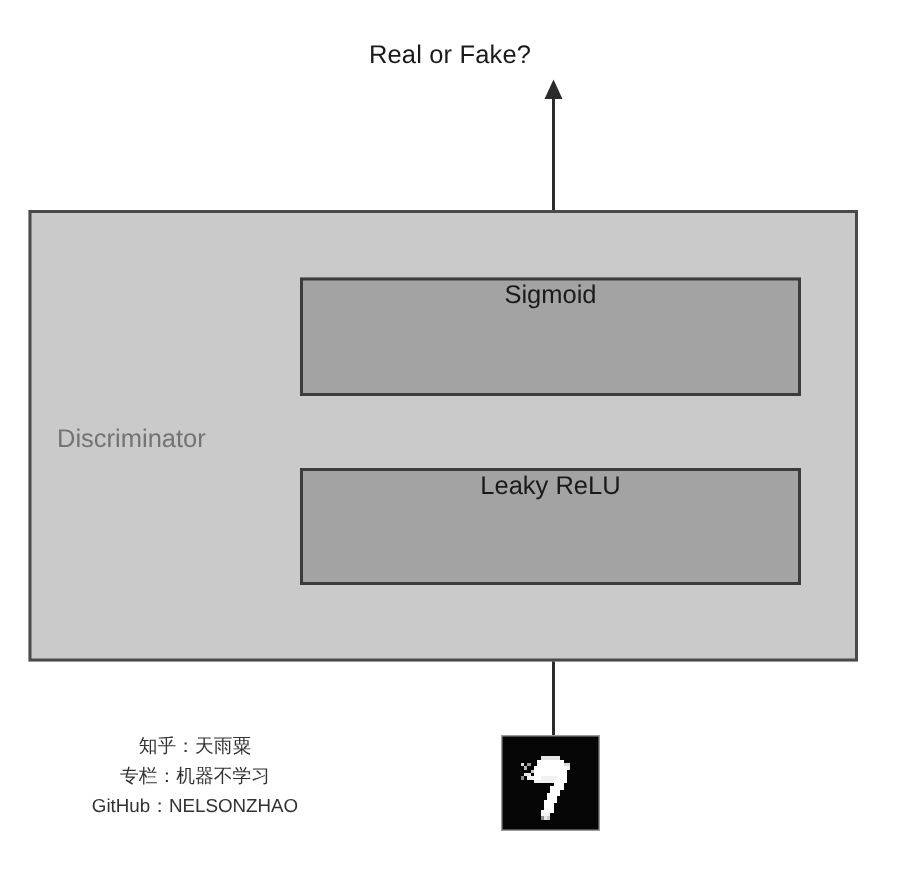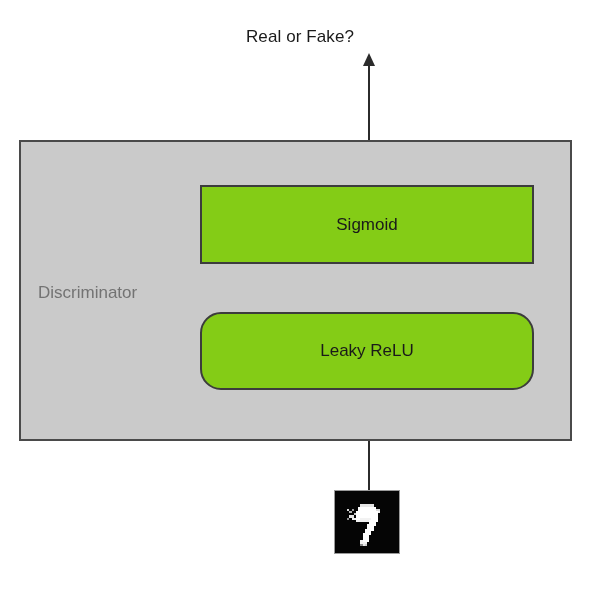--- a/index.html
+++ b/index.html
@@ -83,39 +83,38 @@
     top: 283px;
     font-size: 17px;
     line-height: 20px;
     color: #737373;
     white-space: nowrap;
   }
 
   
   .layer-box {
     position: absolute;
-    background: #84cc16;
+    background: #a3a3a3;
     border: 2px solid #3c3c3c;
     box-sizing: border-box;
     display: flex;
-    align-items: center;
+    align-items: flex-start;
     justify-content: center;
   }
   .layer-sigmoid {
     left: 200px;
     top: 185px;
     width: 334px;
     height: 79px;
   }
   .layer-leakyrelu {
     left: 200px;
     top: 312px;
     width: 334px;
     height: 78px;
-    border-radius: 21px;
   }
   .layer-label {
     font-size: 17px;
     line-height: 20px;
     color: #1a1a1a;
     white-space: nowrap;
   }
 
   
   .digit-frame {
@@ -202,14 +201,19 @@
         <rect x="13" y="17" width="3" height="3"></rect>
         <rect x="12" y="19" width="3" height="3"></rect>
         <rect x="12" y="21" width="3" height="2"></rect>
         <rect x="11" y="22" width="3" height="2" opacity="0.95"></rect>
         <rect x="11" y="24" width="2" height="1" opacity="0.55"></rect>
         <rect x="12" y="24" width="2" height="1" opacity="0.8"></rect>
       </g>
     </svg>
   </div>
 
+  <div class="credits">
+    <div class="credit-line">知乎：天雨粟</div>
+    <div class="credit-line">专栏：机器不学习</div>
+    <div class="credit-line">GitHub：NELSONZHAO</div>
+  </div>
 
 </div>
 
 </body></html>

